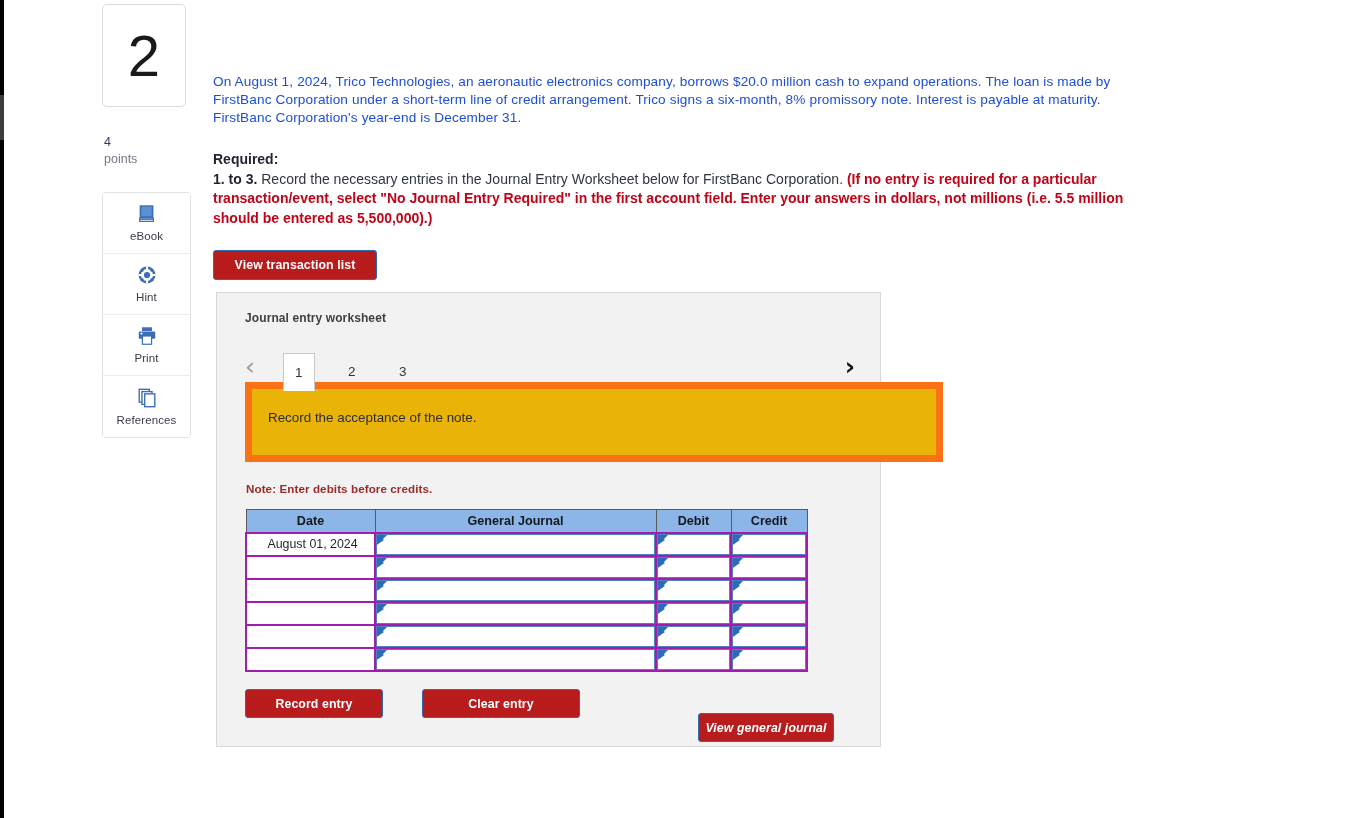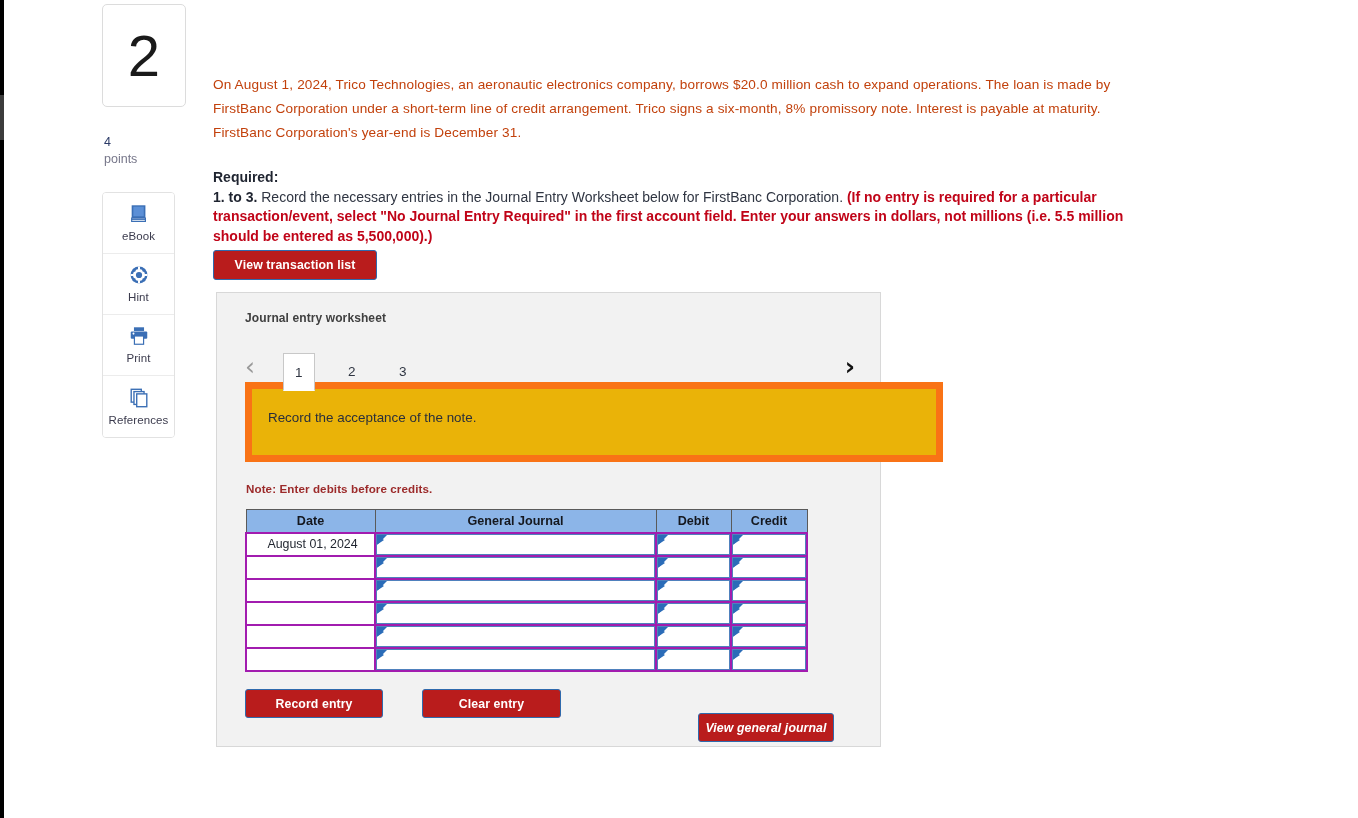--- a/index.html
+++ b/index.html
@@ -47,21 +47,21 @@
     font-size: 12.5px;
     color: #4a4a66;
     line-height: 1.35;
     padding-left: 2px;
   }
   #points-block .pt-num { color: #2b3a67; }
   #points-block .pt-word { color: #77778a; }
 
   #tool-stack {
     margin-top: 24px;
-    width: 73px;
+    width: 89px;
     border: 1px solid #e2e2e2;
     border-radius: 4px;
     background: #fff;
     overflow: hidden;
   }
   .tool-item {
     height: 61px;
     border-bottom: 1px solid #ececec;
     display: flex; flex-direction: column;
     align-items: center; justify-content: center;
@@ -79,22 +79,22 @@
 
   
   #main {
     position: absolute;
     left: 213px; top: 0;
     width: 950px;
   }
   #problem-text {
     margin-top: 73px;
     font-size: 13.6px;
-    line-height: 24px;
-    color: #c2410c;
+    line-height: 18px;
+    color: #1d4ed8;
     width: 940px;
     letter-spacing: .01em;
   }
   #required-block {
     margin-top: 23px;
     font-size: 14px;
     line-height: 19.5px;
     color: #2f3542;
     width: 912px;
   }
@@ -247,21 +247,21 @@
     position: absolute;
     left: -4px; top: -4px;
     width: 0; height: 0;
     border-top: 4px solid transparent;
     border-bottom: 4px solid transparent;
     border-left: 6px solid #2b6cb8;
   }
 
   
   #record-entry { position: absolute; left: 28px;  top: 396px; width: 138px; height: 29px; }
-  #clear-entry  { position: absolute; left: 205px; top: 396px; width: 139px; height: 29px; }
+  #clear-entry  { position: absolute; left: 205px; top: 396px; width: 158px; height: 29px; }
   #view-gj      { position: absolute; left: 481px; top: 420px; width: 136px; height: 29px; font-style: italic; }
 </style>
 </head>
 <body>
 
 <div id="edge-strip">
     <div class="lighter"></div>
   </div>
 
 <div id="left-rail">

